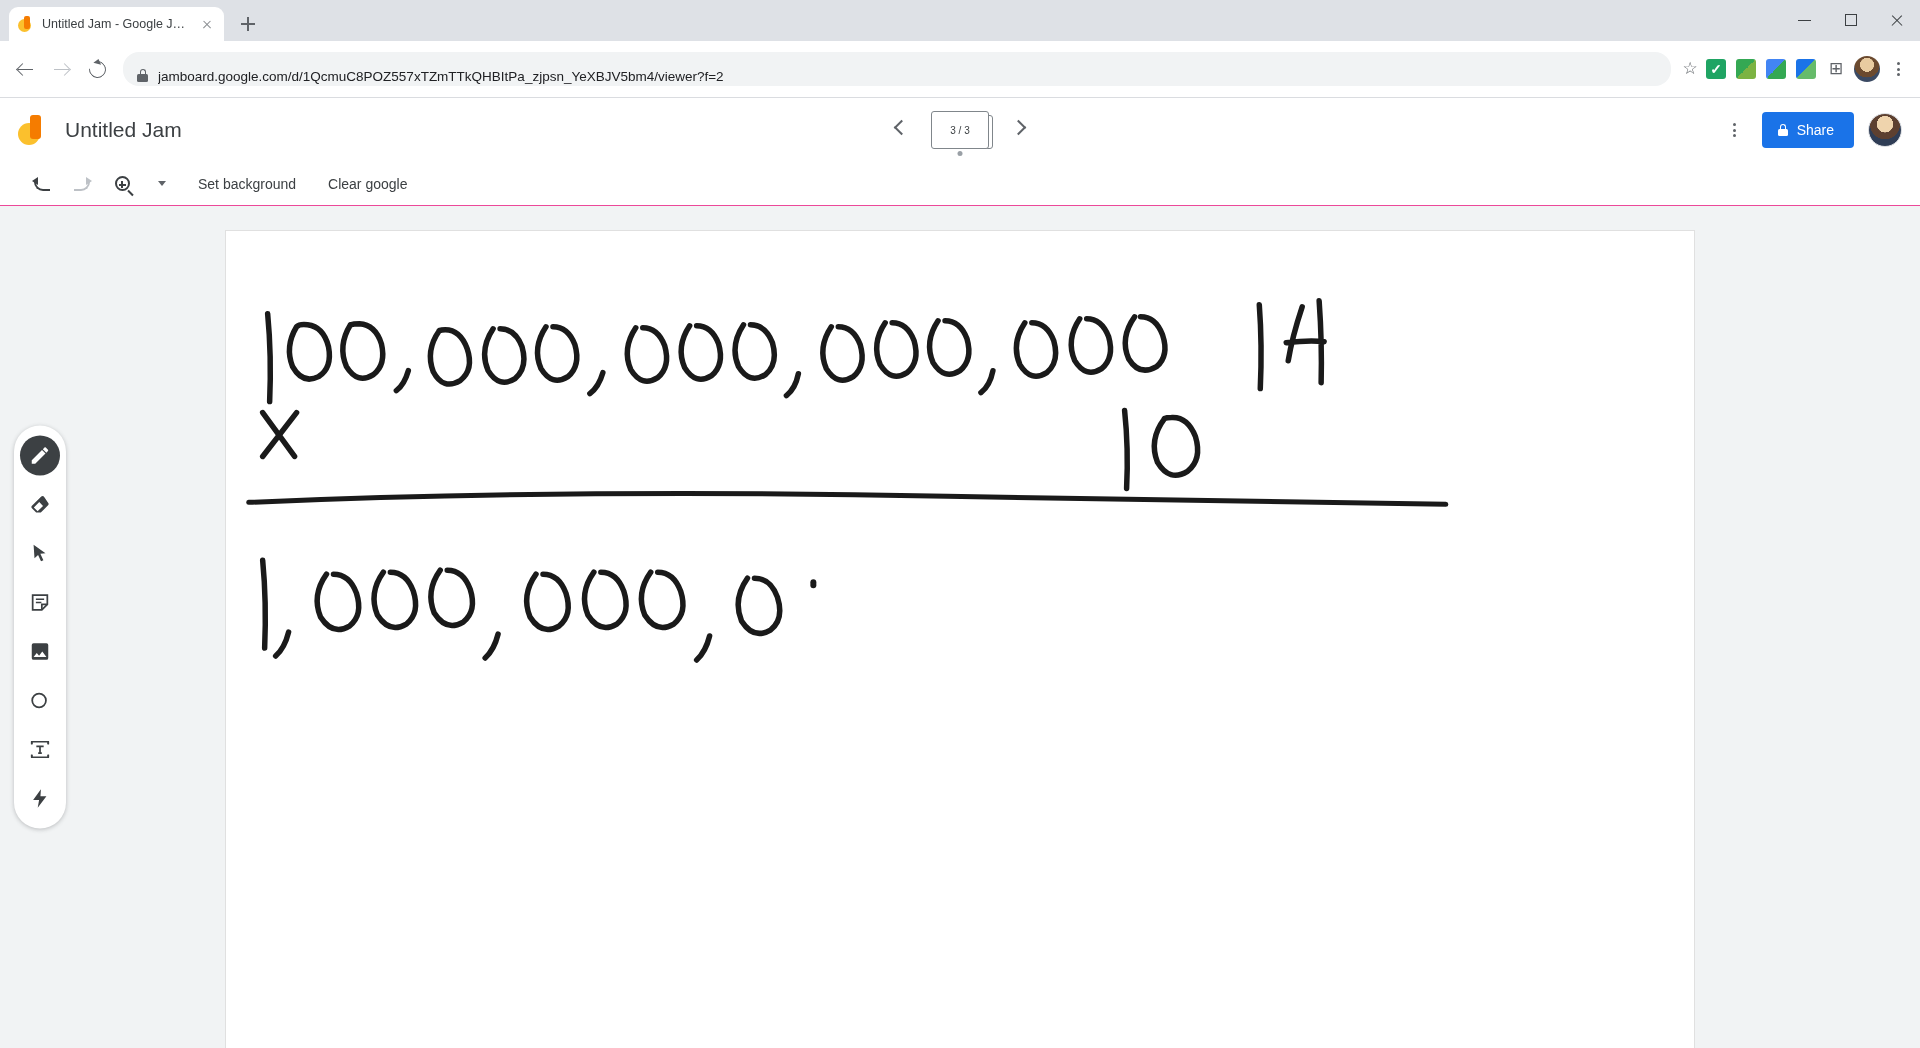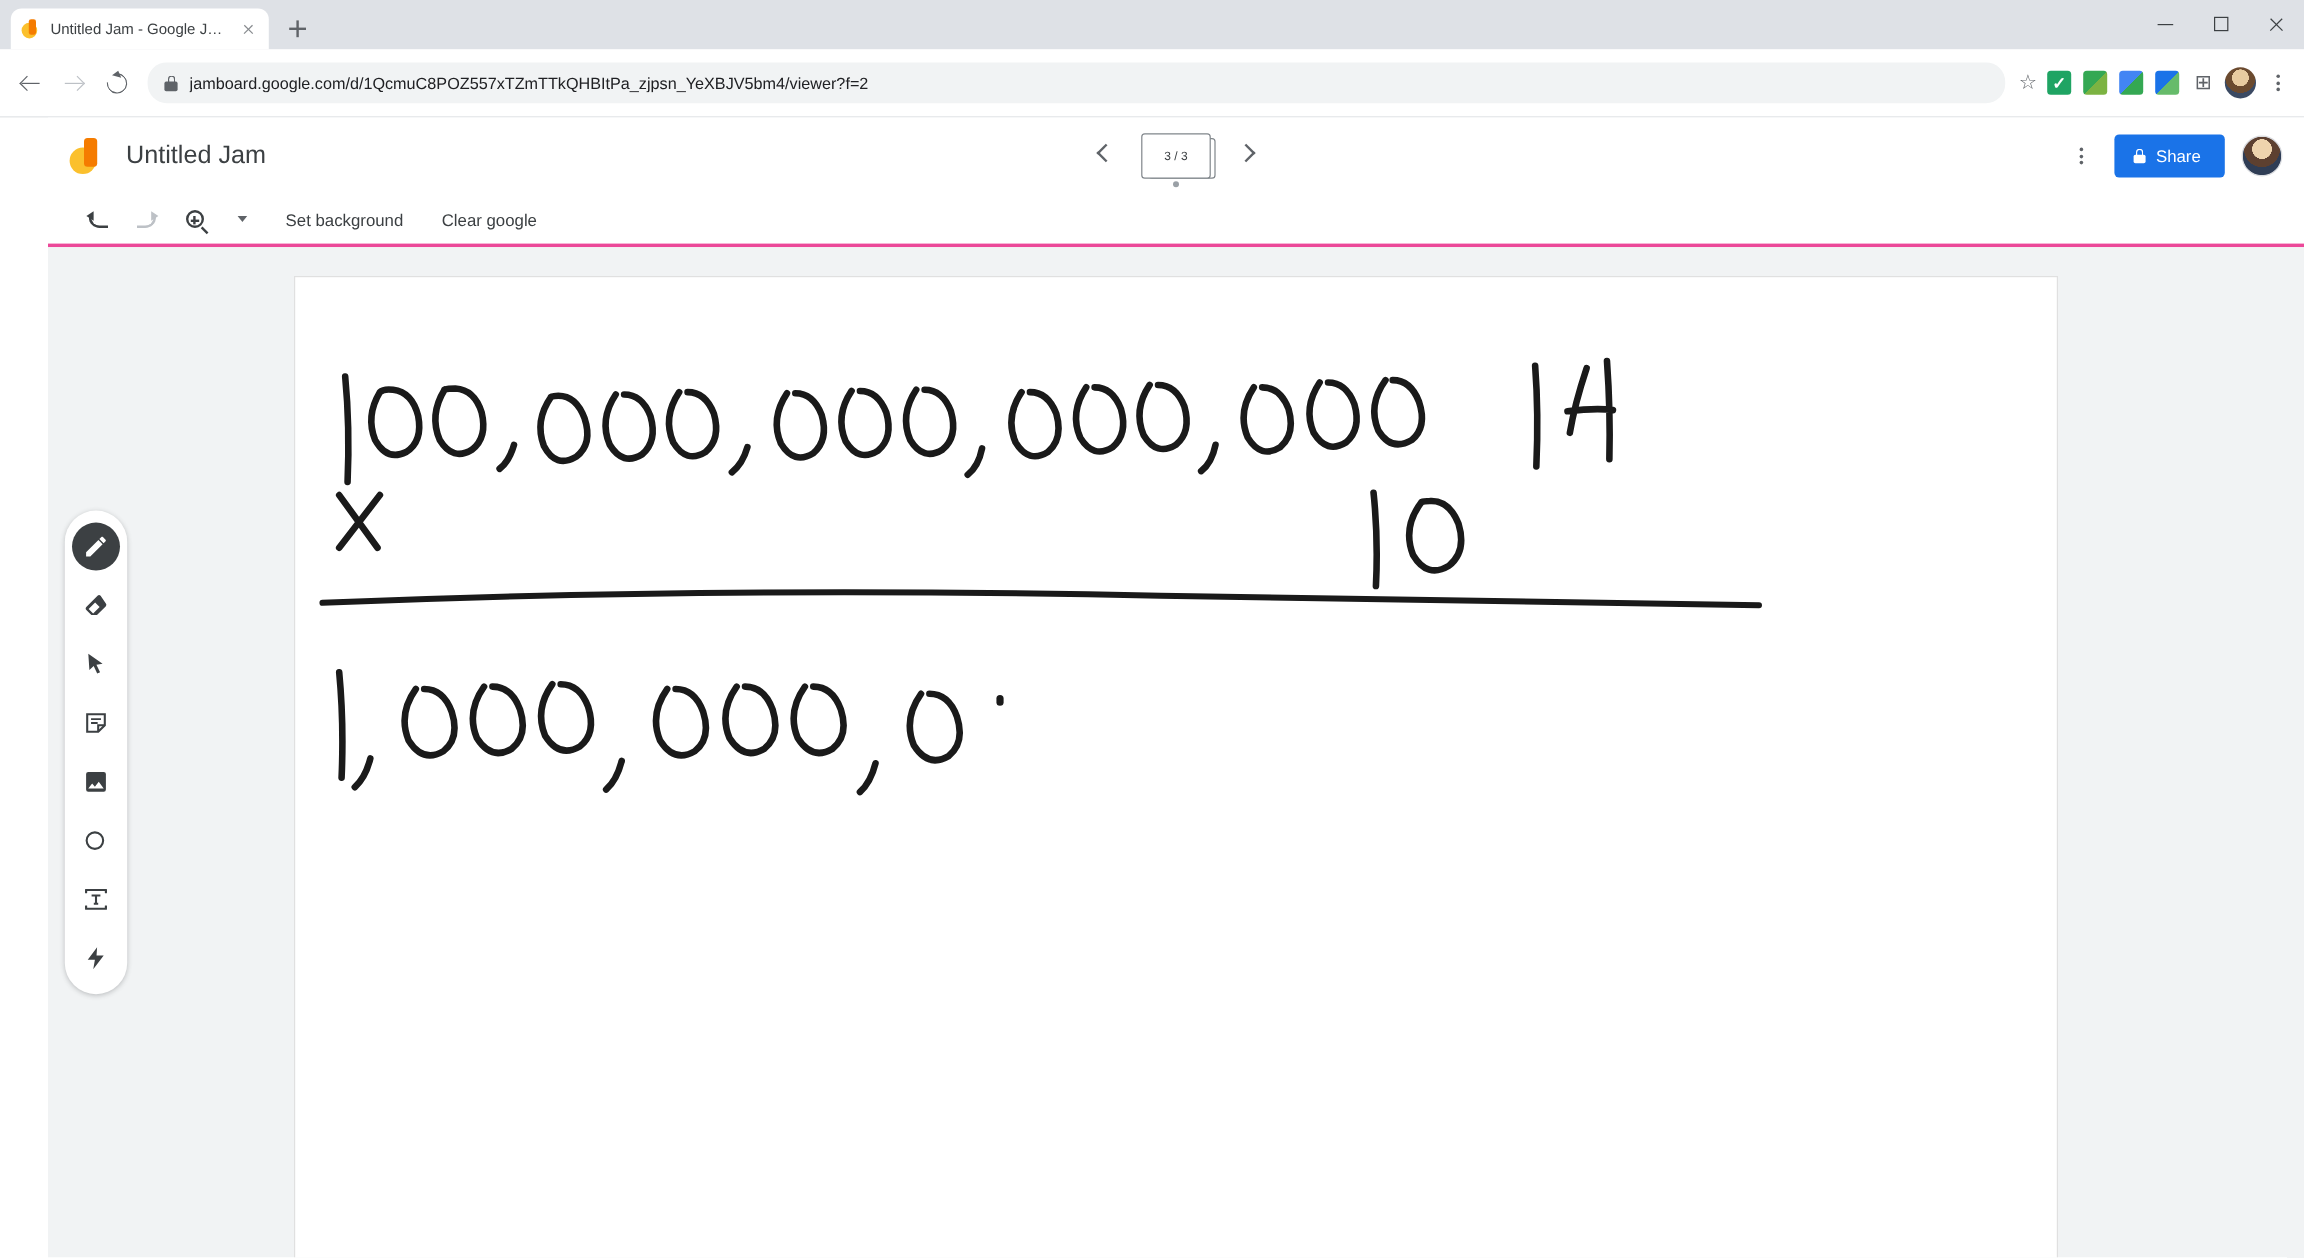--- a/index.html
+++ b/index.html
@@ -107,21 +107,21 @@
     transform: rotate(-40deg);
   }
   .reload::after {
     content: ""; position: absolute; right: -2px; top: -1px;
     border-left: 4px solid transparent; border-right: 4px solid transparent;
     border-bottom: 5px solid #5f6368; transform: rotate(55deg);
   }
 
   .omnibox {
     flex: 1; height: 32px; background: #f1f3f4; border-radius: 16px;
-    display: flex; align-items: center; padding: 17px 14px; gap: 10px;
+    display: flex; align-items: flex-start; padding: 17px 14px; gap: 10px;
     margin: 0 7px; min-width: 0;
   }
   .lock {
     width: 11px; height: 13px; position: relative; flex: none;
   }
   .lock .body {
     position: absolute; bottom: 0; left: 0; width: 11px; height: 8px;
     background: #5f6368; border-radius: 1.5px;
   }
   .lock .shackle {
@@ -165,21 +165,21 @@
     position: absolute; left: 13px; width: 3.4px; height: 3.4px;
     border-radius: 50%; background: #5f6368;
   }
   .kebab span:nth-child(1) { top: 7px; }
   .kebab span:nth-child(2) { top: 12.5px; }
   .kebab span:nth-child(3) { top: 18px; }
 
   .bookmark-bar-line { height: 1px; background: #dadce0; }
 
   
-  .app { flex: 1; display: flex; flex-direction: column; background: #fff; position: relative; padding-left: 40px; }
+  .app { flex: 1; display: flex; flex-direction: column; background: #fff; position: relative; }
 
   .apphead {
     height: 64px; display: flex; align-items: center; padding: 0 18px;
     position: relative; background: #fff;
   }
   .jam-logo { width: 30px; height: 32px; position: relative; flex: none; }
   .jam-logo .c {
     position: absolute; left: 0; bottom: 1px; width: 22px; height: 22px;
     background: #fbc02d; border-radius: 50%;
   }
@@ -240,21 +240,21 @@
     border: 1.4px solid #fff; border-bottom: none; border-radius: 3px 3px 0 0;
   }
   .avatar-lg {
     width: 34px; height: 34px; border-radius: 50%;
     background: radial-gradient(circle at 50% 32%, #efd4ad 0 30%, #5d4030 31% 55%, #2f3d55 56%);
     border: 1px solid #dadce0;
   }
 
   .subbar {
     height: 44px; display: flex; align-items: center; gap: 4px;
-    padding: 0 24px; border-bottom: 3px solid #ec4899; background: #fff;
+    padding: 0 24px; border-bottom: 1px solid #ec4899; background: #fff;
   }
   .icon-btn {
     width: 36px; height: 36px; border-radius: 50%; position: relative;
     display: flex; align-items: center; justify-content: center;
   }
   .undo-ic, .redo-ic { width: 20px; height: 20px; position: relative; }
   .undo-ic::before {
     content: ""; position: absolute; left: 2px; top: 7px; width: 14px; height: 8px;
     border: 2px solid #3c4043; border-top: none; border-right: none;
     border-radius: 0 0 0 9px;

